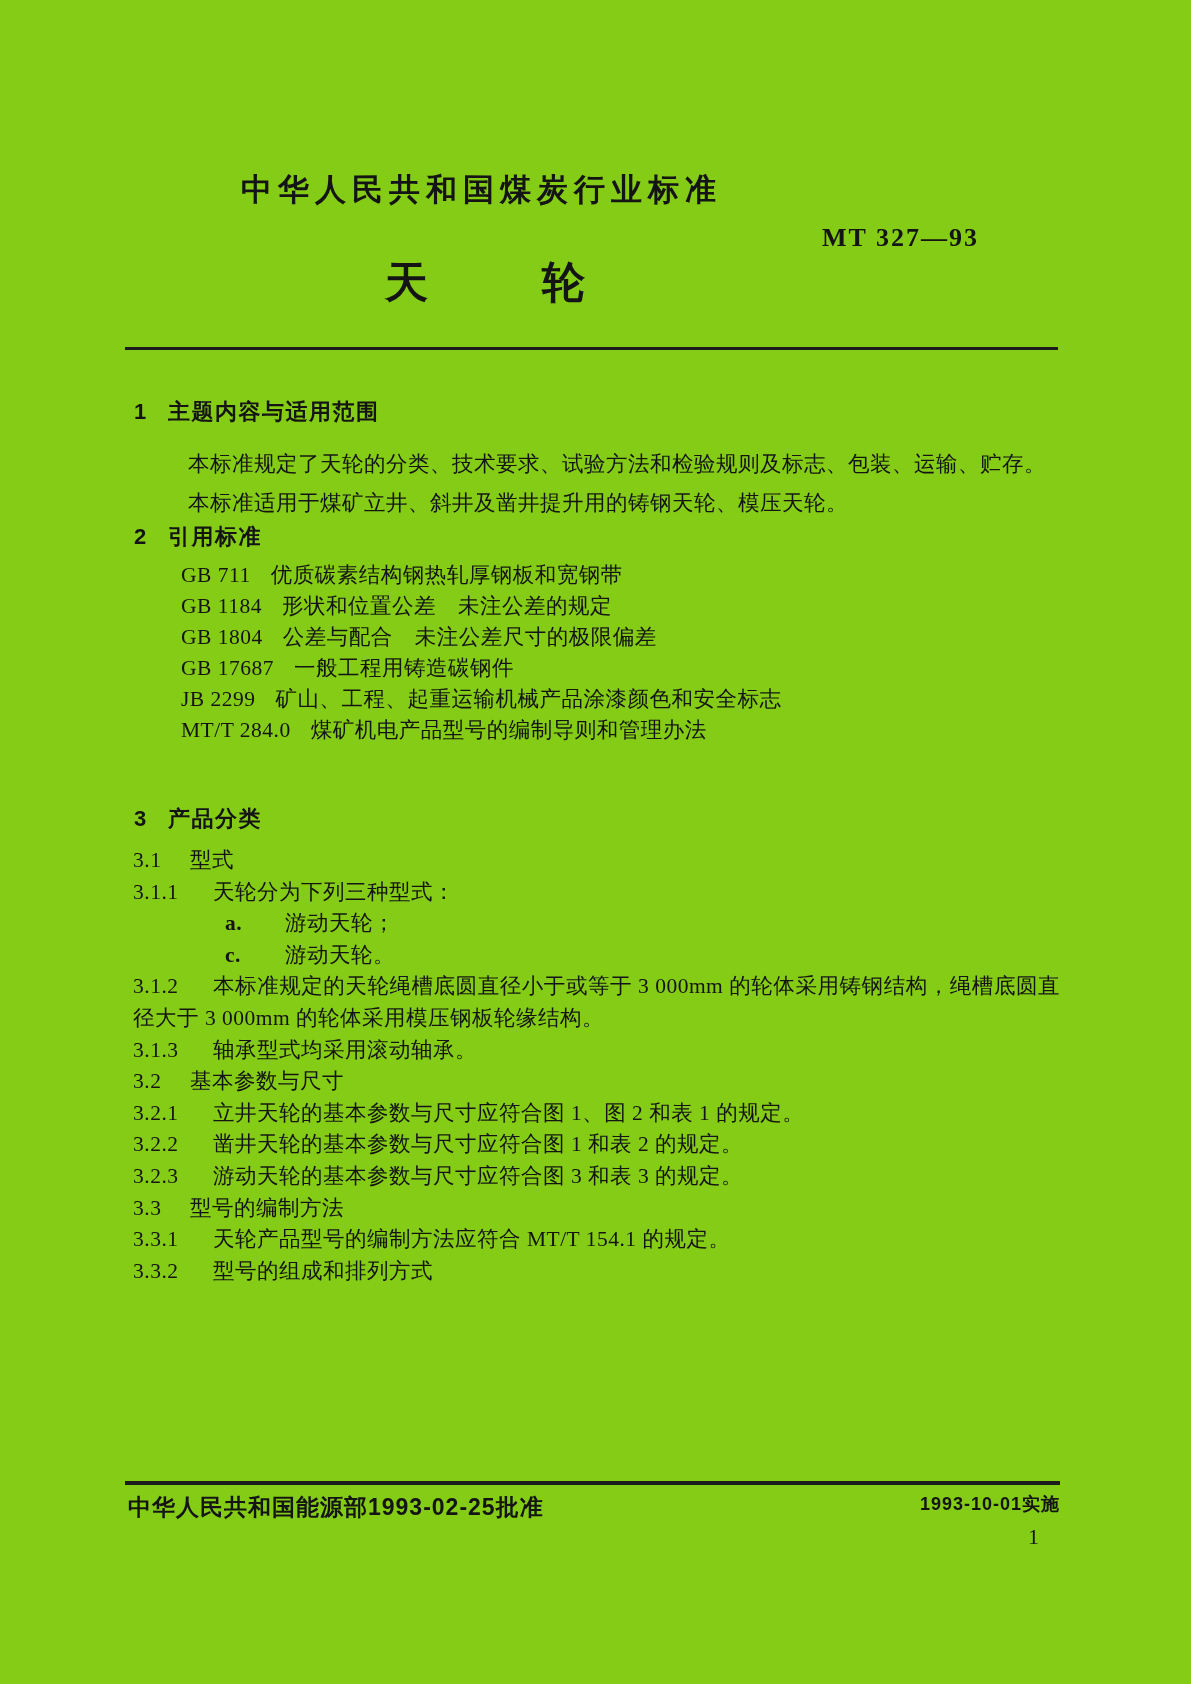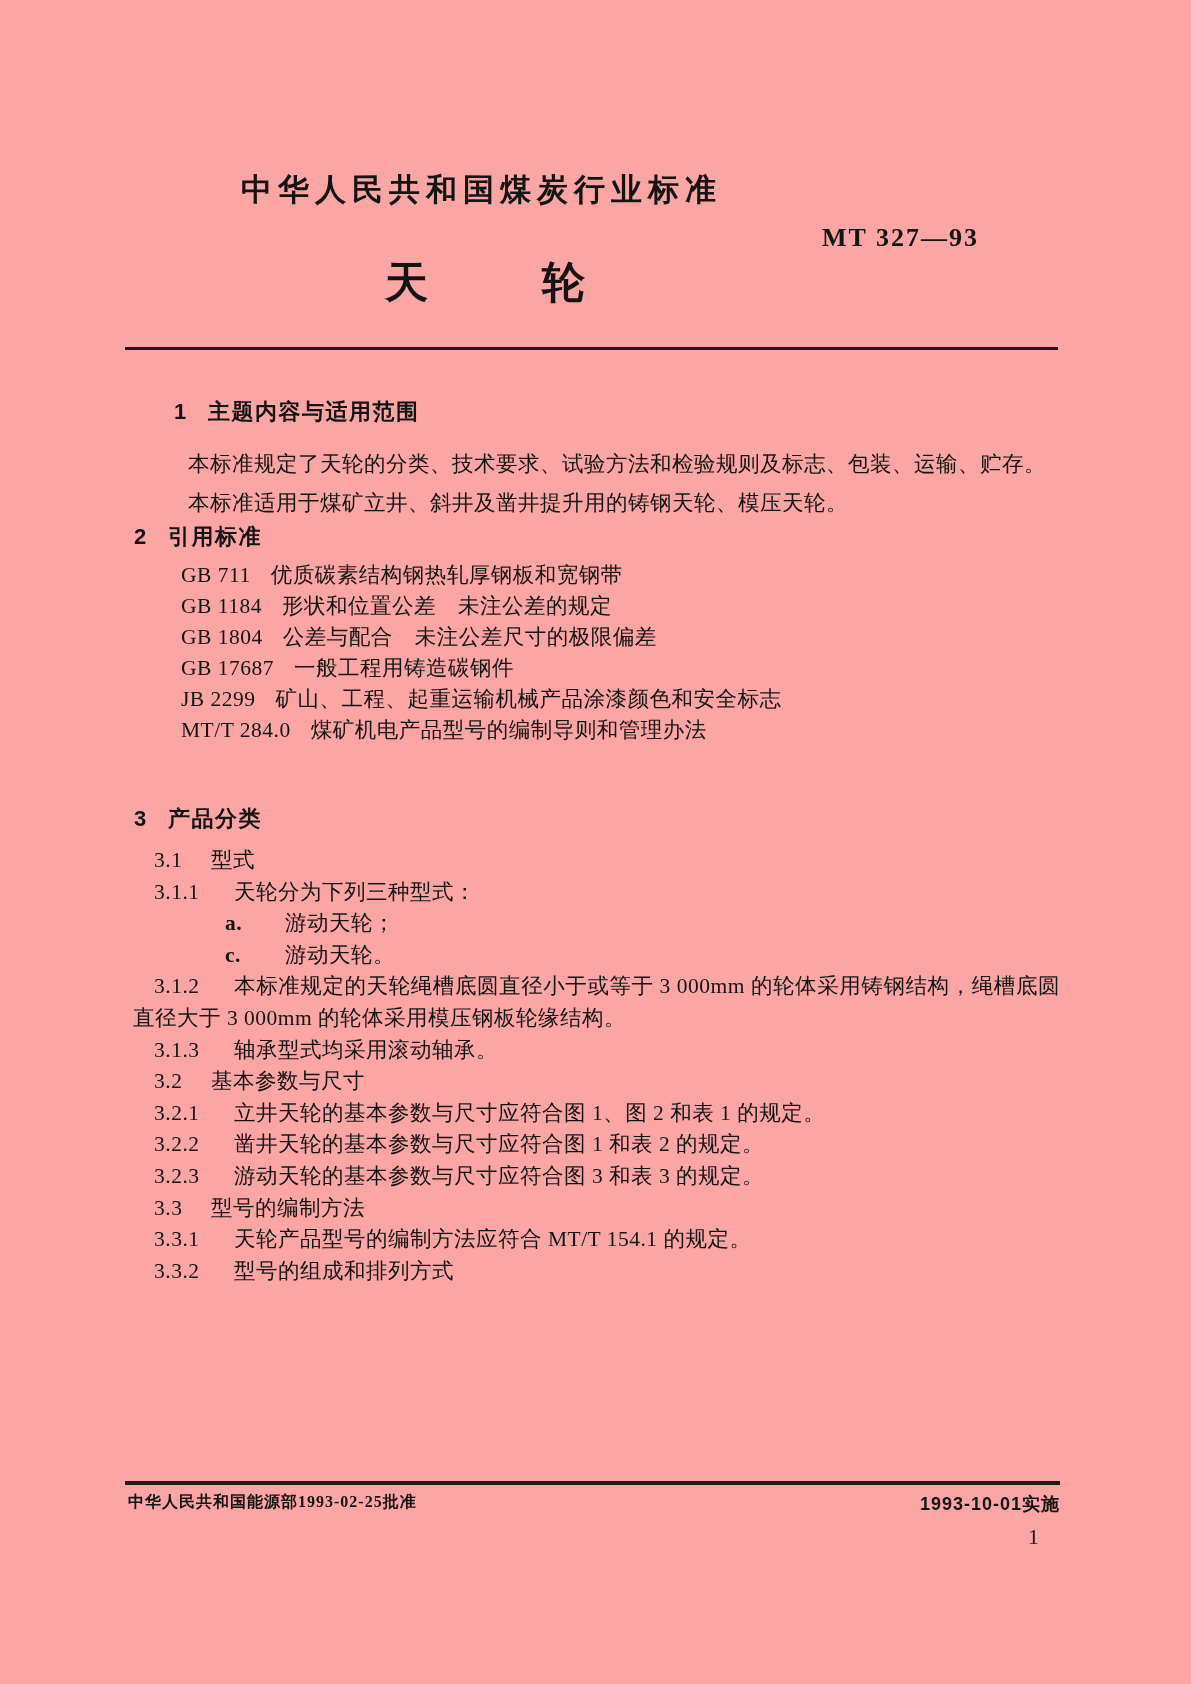--- a/index.html
+++ b/index.html
@@ -1,20 +1,20 @@
 <!DOCTYPE html>
 <html><head>
 <meta charset="utf-8">
 <style>
   html,body { margin:0; padding:0; background:#e8e8e8; }
   .page {
     position:relative;
     width:1191px; height:1684px;
     margin:0 auto;
-    background:#fca5a5;
+    background:#84cc16;
     color:#141414;
     font-family:"Liberation Serif","DejaVu Serif",serif;
     overflow:hidden;
   }
 
   
   .org-title {
     position:absolute; left:241px; top:169px;
     font-family:"Liberation Sans","DejaVu Sans",sans-serif;
     font-weight:bold; font-size:31px; letter-spacing:6px;
@@ -37,21 +37,21 @@
   }
 
   
   .sec-heading {
     position:absolute; left:134px;
     font-family:"Liberation Sans","DejaVu Sans",sans-serif;
     font-weight:bold; font-size:22px; letter-spacing:1.5px;
     white-space:nowrap;
   }
   .sec-heading .h-num { display:inline-block; min-width:34px; font-family:"Liberation Sans",sans-serif; }
-  #sec1-heading { top:397px;margin-left:40px; }
+  #sec1-heading { top:397px; }
   #sec2-heading { top:522px; }
   #sec3-heading { top:804px; }
 
   
   .body-text { font-size:21.5px; letter-spacing:0.5px; }
 
   .sec1-paras {
     position:absolute; left:180px; top:441px; width:880px;
     line-height:31px;
   }
@@ -62,37 +62,37 @@
     line-height:31px;
   }
   .refs .ref { white-space:nowrap; }
   .refs .ref-code { margin-right:20px; }
 
   .clauses {
     position:absolute; left:125px; top:845px; width:935px;
     line-height:31.6px; text-align:justify;
   }
   .clause { padding-left:8px; }
-  .clause .num { display:inline-block;margin-left:21px; }
+  .clause .num { display:inline-block; }
   .clause .num.w2 { min-width:57px; }
   .clause .num.w3 { min-width:80px; }
   .clause-letter { padding-left:100px; }
   .clause-letter .letter {
     display:inline-block; min-width:60px; font-weight:bold;
   }
 
   
   .rule-bottom {
     position:absolute; left:125px; top:1481px;
     width:935px; height:4px; background:#1c1c1c;
   }
   .footer-left {
     position:absolute; left:128px; top:1492px;
-    font-family:Liberation Serif, serif;
-    font-weight:bold; font-size:16px; letter-spacing:1px;
+    font-family:Liberation Sans, sans-serif;
+    font-weight:bold; font-size:23px; letter-spacing:1px;
     white-space:nowrap;
   }
   .footer-right {
     position:absolute; right:131px; top:1492px;
     font-family:"Liberation Sans","DejaVu Sans",sans-serif;
     font-weight:bold; font-size:18px; letter-spacing:1px;
     white-space:nowrap;
     margin-left:8px;
   }
   .page-num {

